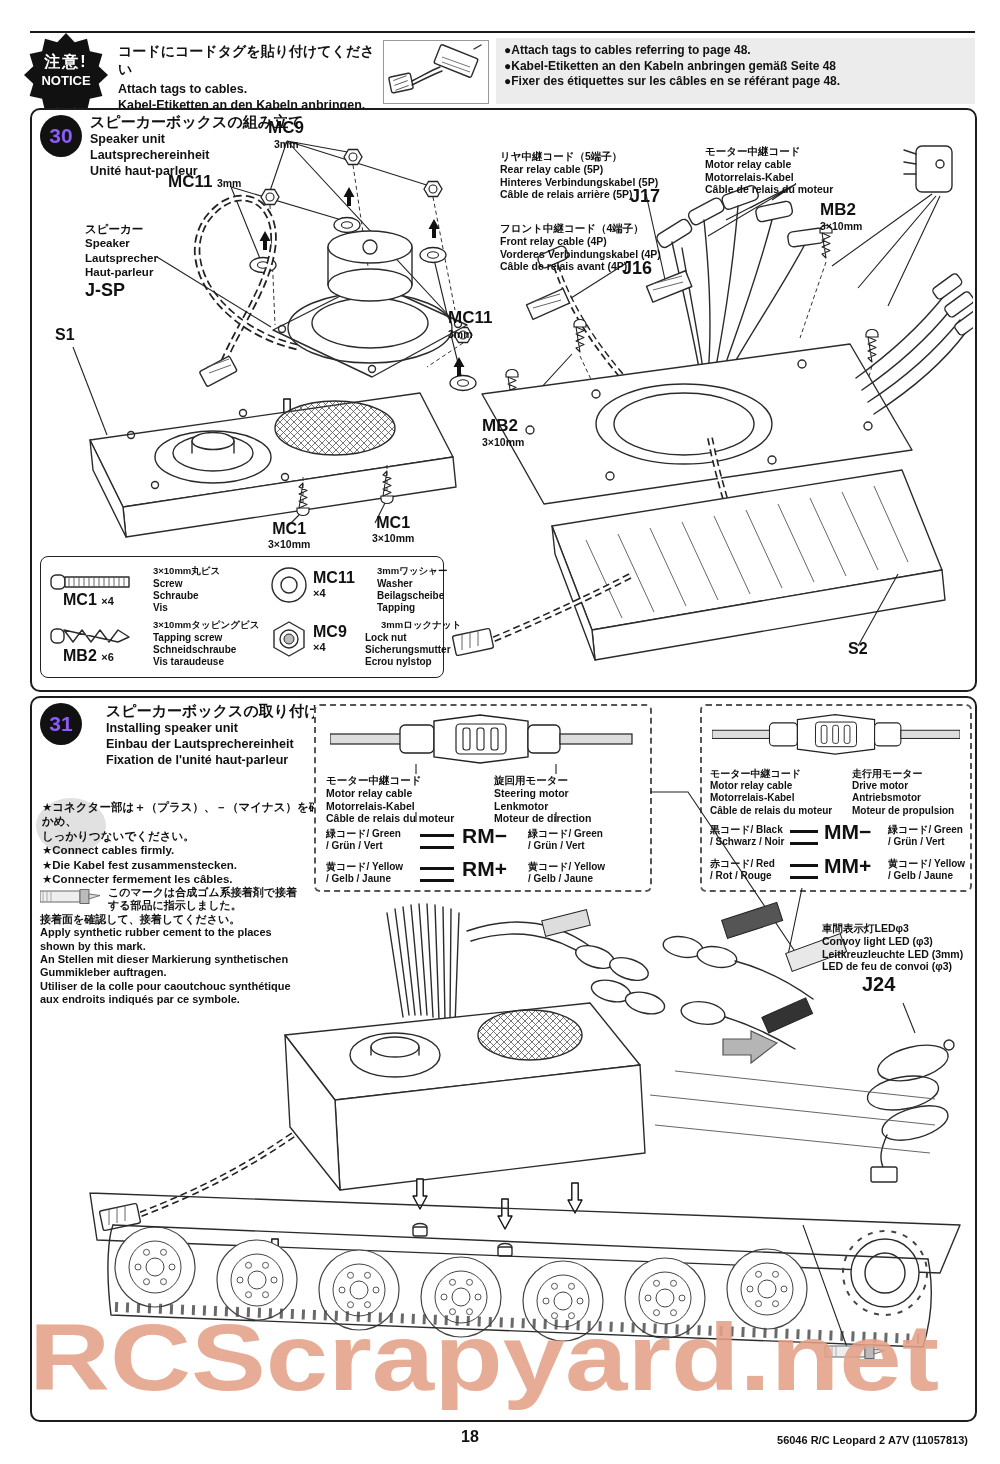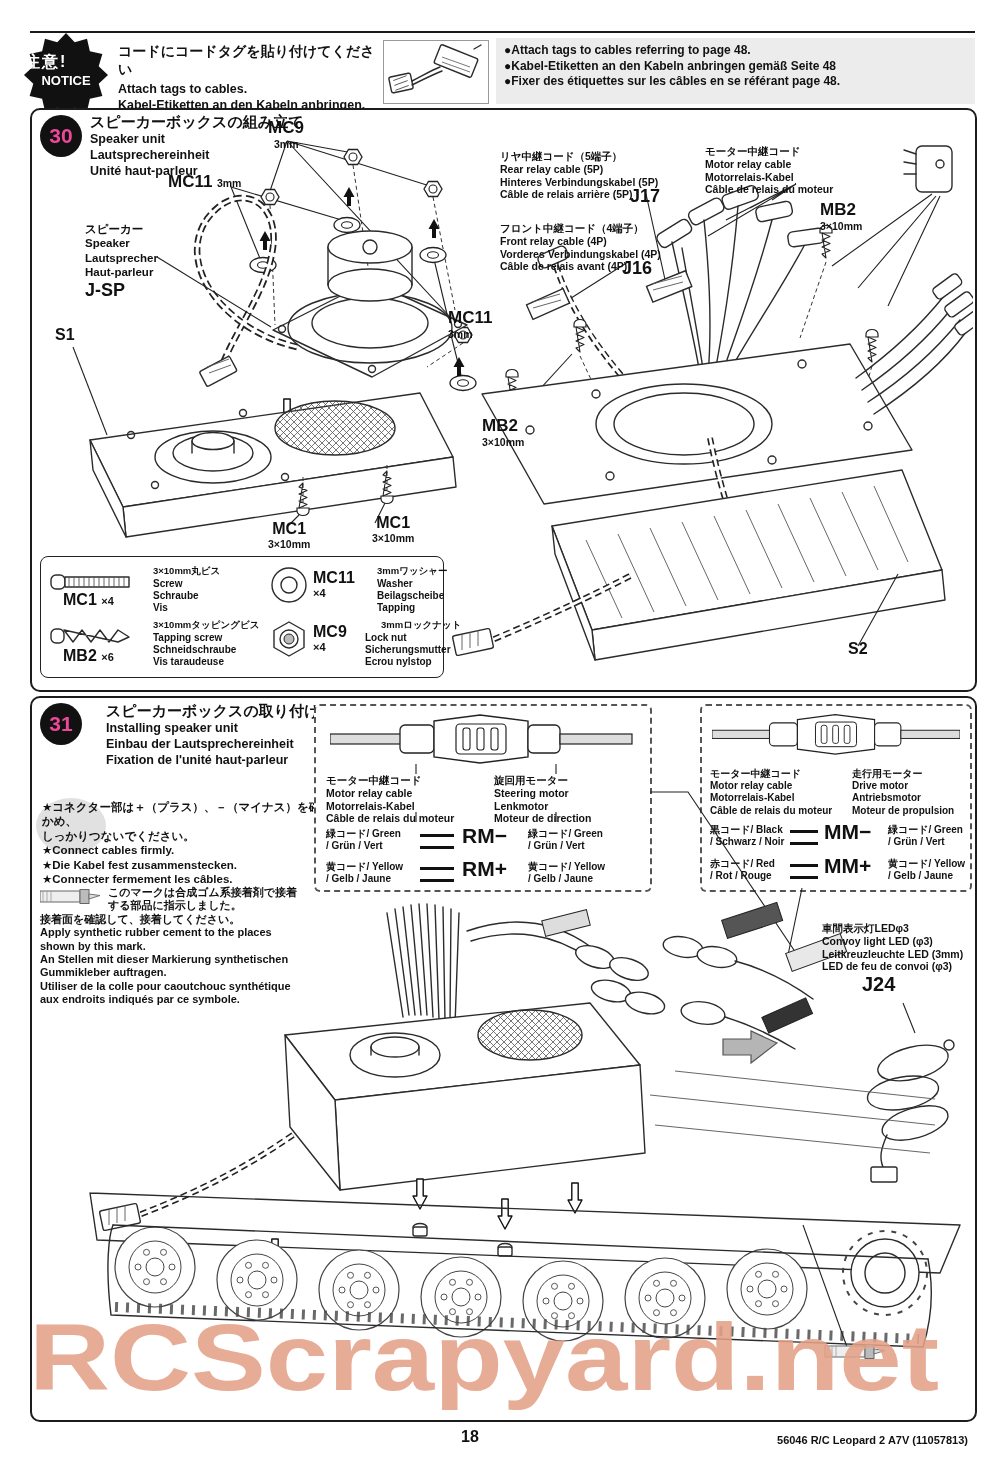--- a/index.html
+++ b/index.html
@@ -12,21 +12,21 @@
   .t11{font-size:11px;line-height:1.22;}
   .t115{font-size:11.5px;line-height:1.25;}
   .t12{font-size:12px;line-height:1.3;}
   .t125{font-size:12.5px;line-height:1.26;}
   .t15{font-size:15px;}
   .code{font-size:17px;font-weight:700;letter-spacing:0px;}
   .code-sm{font-size:16px;font-weight:700;}
   .sz{font-size:10.5px;font-weight:700;}
   .jcode{font-size:18px;font-weight:700;}
   .stepbox{border:2px solid #1c1c1c;border-radius:10px;background:#fff;}
-  .stepnum{width:42px;height:42px;border-radius:50%;background:#111;color:#ec4899;
+  .stepnum{width:42px;height:42px;border-radius:50%;background:#111;color:#8b5cf6;
            display:flex;align-items:center;justify-content:center;font-size:21px;font-weight:700;}
   .dashbox{border:2px dashed #555;border-radius:6px;background:#fff;}
   .eq{width:34px;height:9px;border-top:3px solid #111;border-bottom:3px solid #111;}
   .graypanel{background:#ececec;}
   svg{display:block;}
   .wm{font-weight:700;fill:rgba(228,160,136,0.88);}
   .ldr{stroke:#222;stroke-width:1.1;fill:none;}
   .dash{stroke:#333;stroke-width:1;stroke-dasharray:4 3;fill:none;}
   .ol{stroke:#2b2b2b;stroke-width:1.4;fill:none;stroke-linejoin:round;stroke-linecap:round;}
   .olw{stroke:#2b2b2b;stroke-width:1.4;fill:#fff;stroke-linejoin:round;}
@@ -90,21 +90,21 @@
 </svg>
 
 <div id="page">
 
   <div class="abs" style="left:30px;top:31px;width:945px;height:2px;background:#1a1a1a;"></div>
 
   <div class="abs" style="left:24px;top:33px;width:84px;height:84px;">
     <svg width="84" height="84" viewBox="0 0 82 82">
       <polygon fill="#111" points="82,41 72.9,49.5 76.5,61.5 64.3,64.3 61.5,76.5 49.5,72.9 41,82 32.5,72.9 20.5,76.5 17.7,64.3 5.5,61.5 9.1,49.5 0,41 9.1,32.5 5.5,20.5 17.7,17.7 20.5,5.5 32.5,9.1 41,0 49.5,9.1 61.5,5.5 64.3,17.7 76.5,20.5 72.9,32.5"></polygon>
     </svg>
-    <div class="abs" style="left:0;top:19px;width:84px;text-align:left;color:#fff;font-size:16px;font-weight:700;letter-spacing:2px;">注意!</div>
+    <div class="abs" style="left:0;top:19px;width:84px;text-align:center;color:#fff;font-size:16px;font-weight:700;letter-spacing:2px;">注意!</div>
     <div class="abs" style="left:0;top:40px;width:84px;text-align:center;color:#fff;font-size:13px;font-weight:700;">NOTICE</div>
   </div>
 
   <div class="abs" style="left:118px;top:43px;width:268px;">
     <div class="b" style="font-size:14px;margin-bottom:3px;">コードにコードタグを貼り付けてください</div>
     <div class="b t125">Attach tags to cables.</div>
     <div class="b t125">Kabel-Etiketten an den Kabeln anbringen.</div>
     <div class="b t125">Fixer des étiquettes sur les câbles.</div>
   </div>
 

